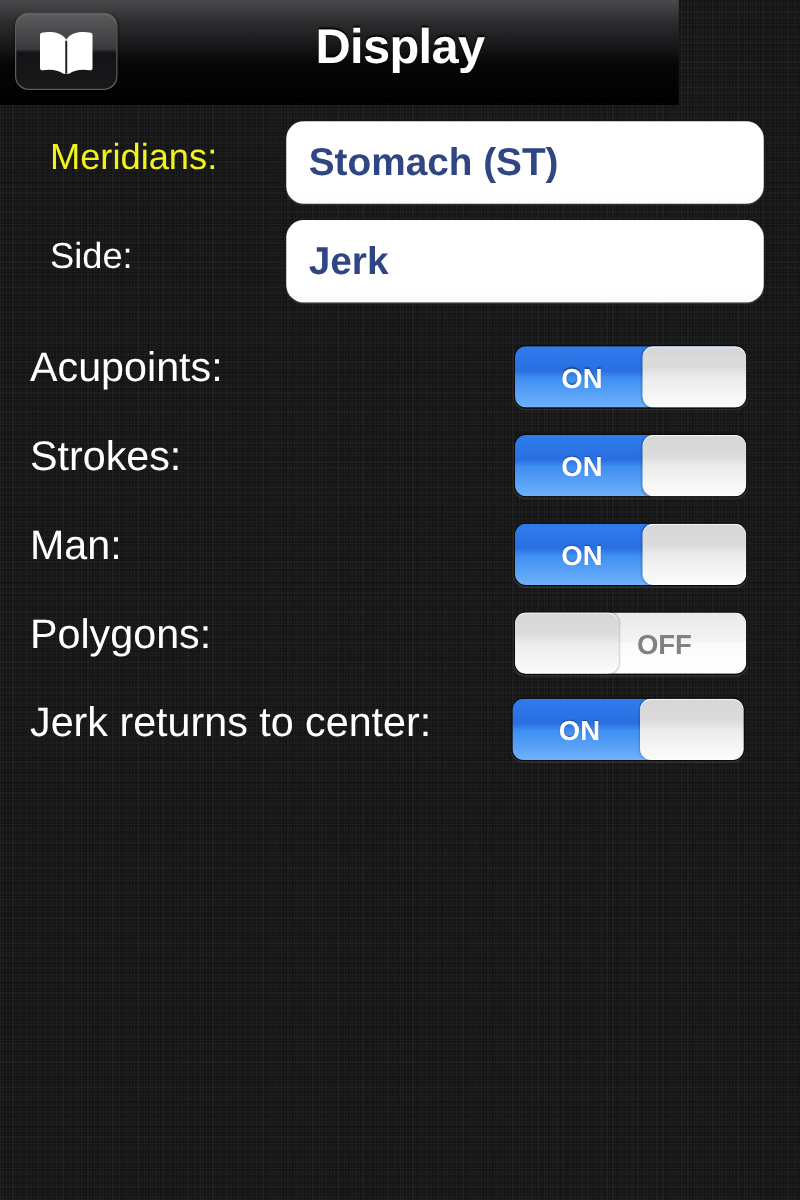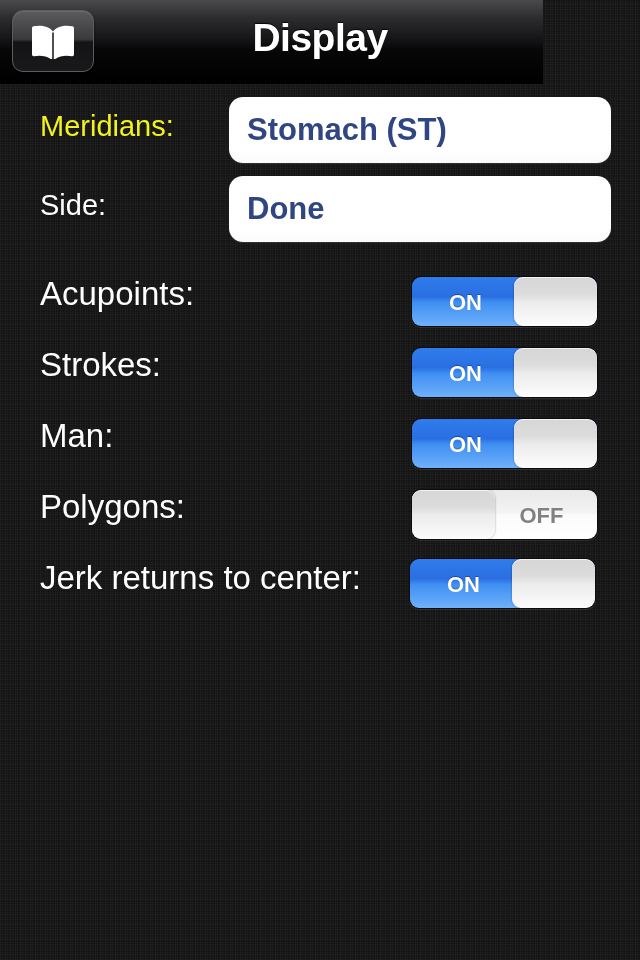--- a/index.html
+++ b/index.html
@@ -146,21 +146,21 @@
   }
 
   
   .switch-row {
     position: absolute;
     left: 0;
     width: 640px;
   }
   .switch-label {
     position: absolute;
-    left: 40px;
+    left: 24px;
     font-size: 33px;
     color: #ffffff;
     white-space: nowrap;
   }
 
   .switch {
     position: absolute;
     width: 187px;
     height: 51px;
     border-radius: 10px;
@@ -191,21 +191,21 @@
     font-weight: bold;
     text-align: center;
   }
   .switch.on .state-text {
     left: 0;
     width: 107px;
     color: #ffffff;
     text-shadow: 0 -1px 1px rgba(0,0,0,0.35);
   }
   .switch.off .state-text {
-    right: 2px;
+    right: 12px;
     width: 107px;
     color: #818181;
     text-shadow: 0 1px 0 rgba(255,255,255,0.8);
   }
   .switch .knob {
     position: absolute;
     top: 0;
     width: 83px;
     height: 100%;
     border-radius: 9px;
@@ -243,21 +243,21 @@
     <div class="field-row" style="top:0px;">
       <div class="field-label accent" style="top:26px;">Meridians:</div>
       <div class="text-field" style="top:13px;">
         <div class="text-field-value">Stomach (ST)</div>
       </div>
     </div>
 
     <div class="field-row" style="top:79px;">
       <div class="field-label" style="top:26px;">Side:</div>
       <div class="text-field" style="top:13px;">
-        <div class="text-field-value">Done</div>
+        <div class="text-field-value">Jerk</div>
       </div>
     </div>
 
     <div class="switch-row" style="top:178px;">
       <div class="switch-label" style="top:13px;">Acupoints:</div>
       <div class="switch on" style="left:411px; top:14px;">
         <div class="track"></div>
         <div class="state-text">ON</div>
         <div class="knob"></div>
       </div>

